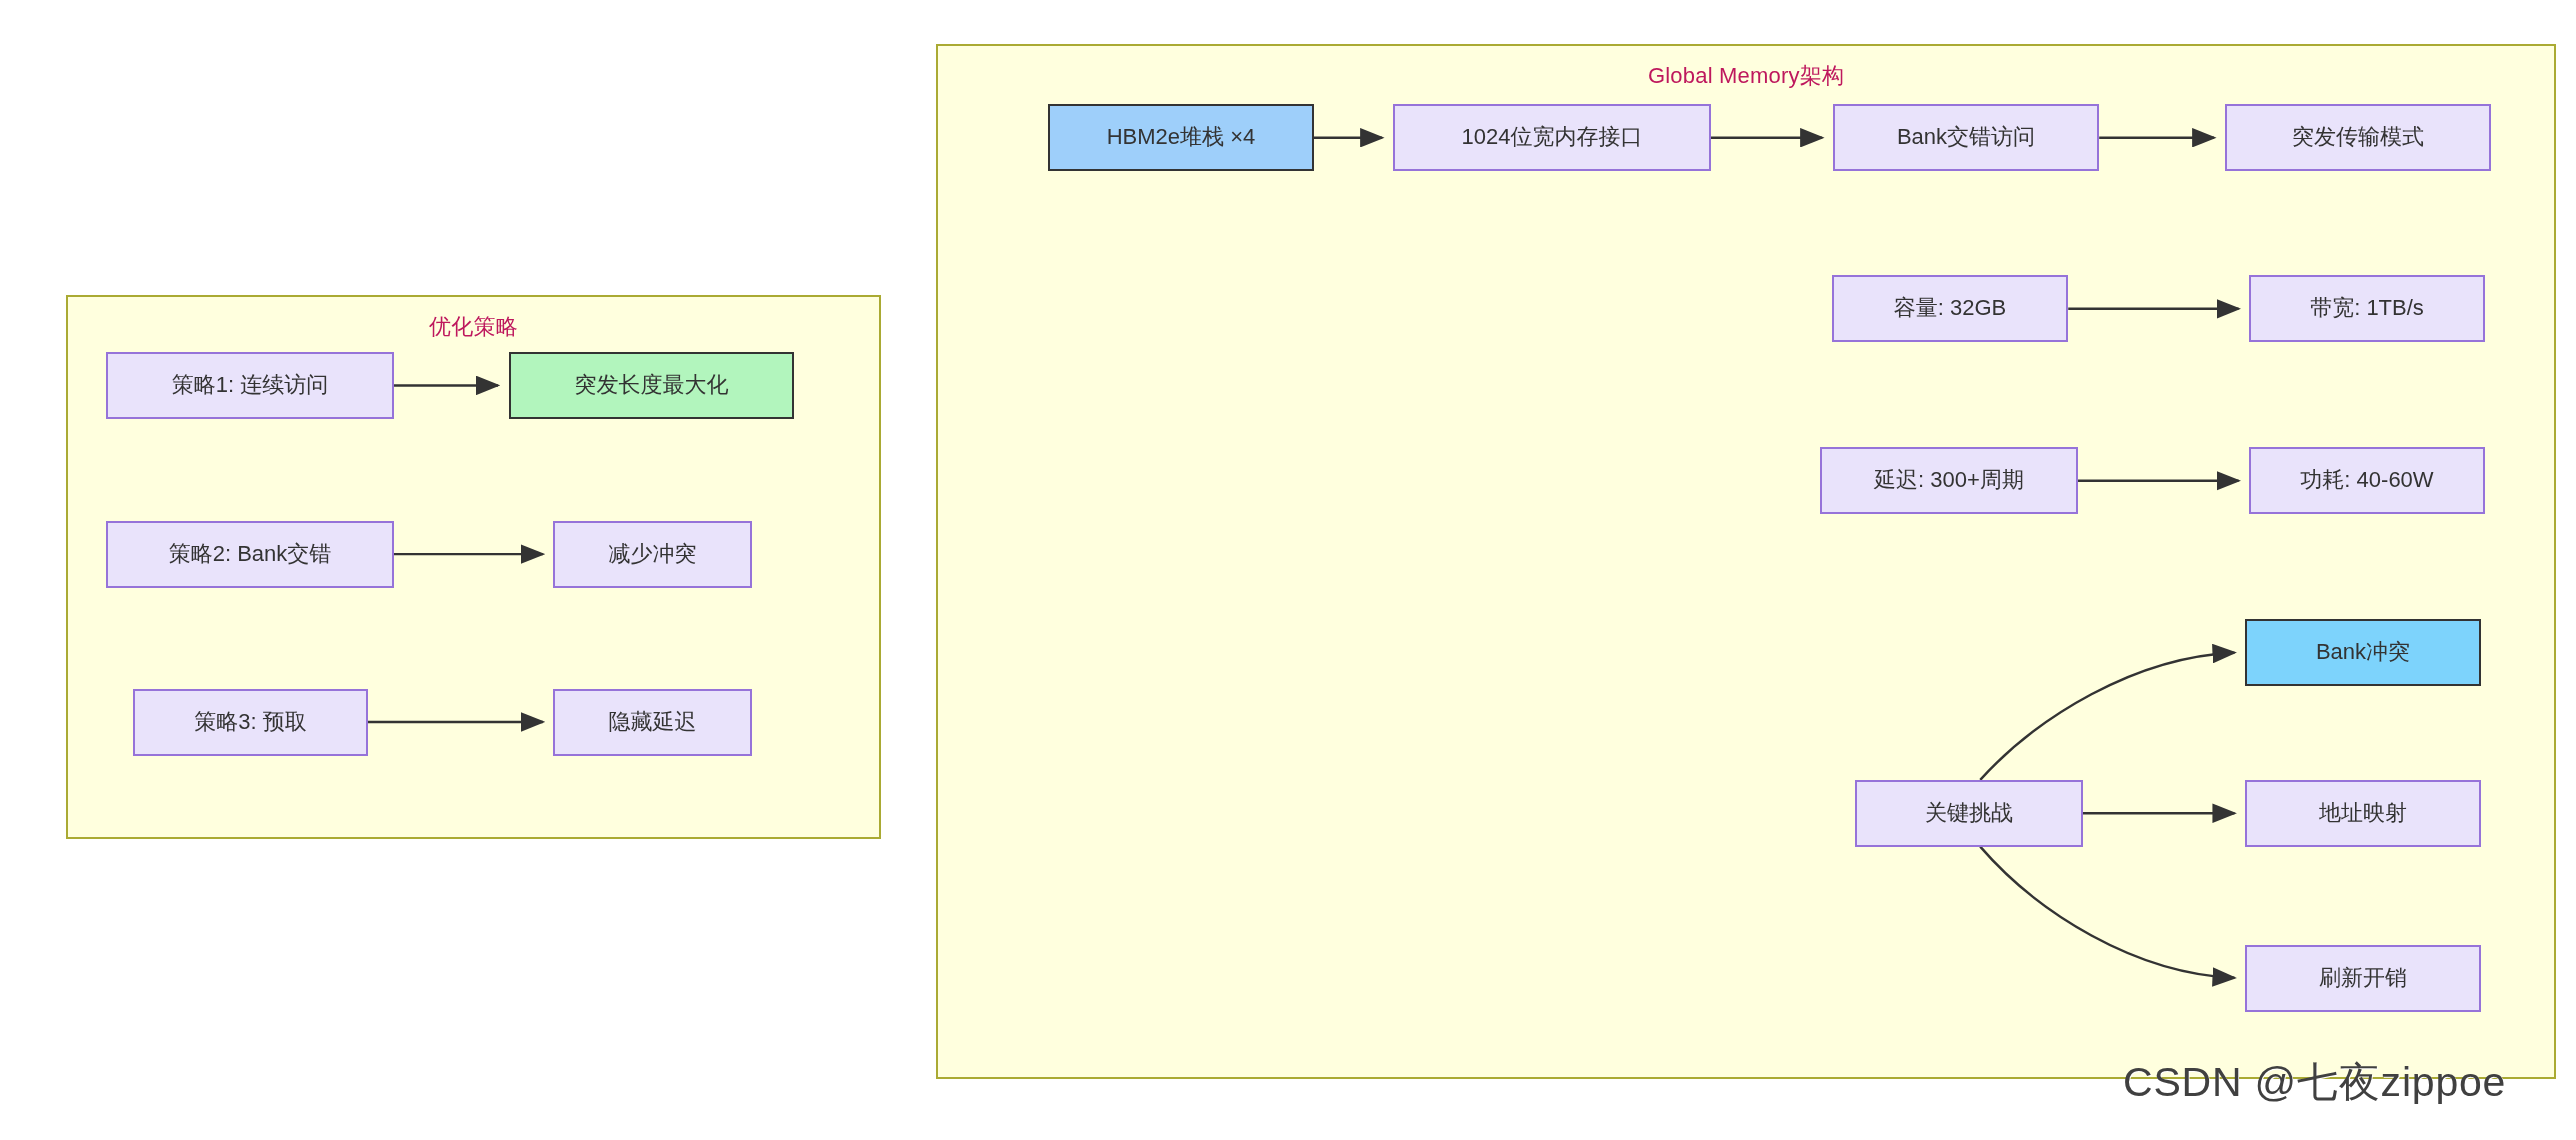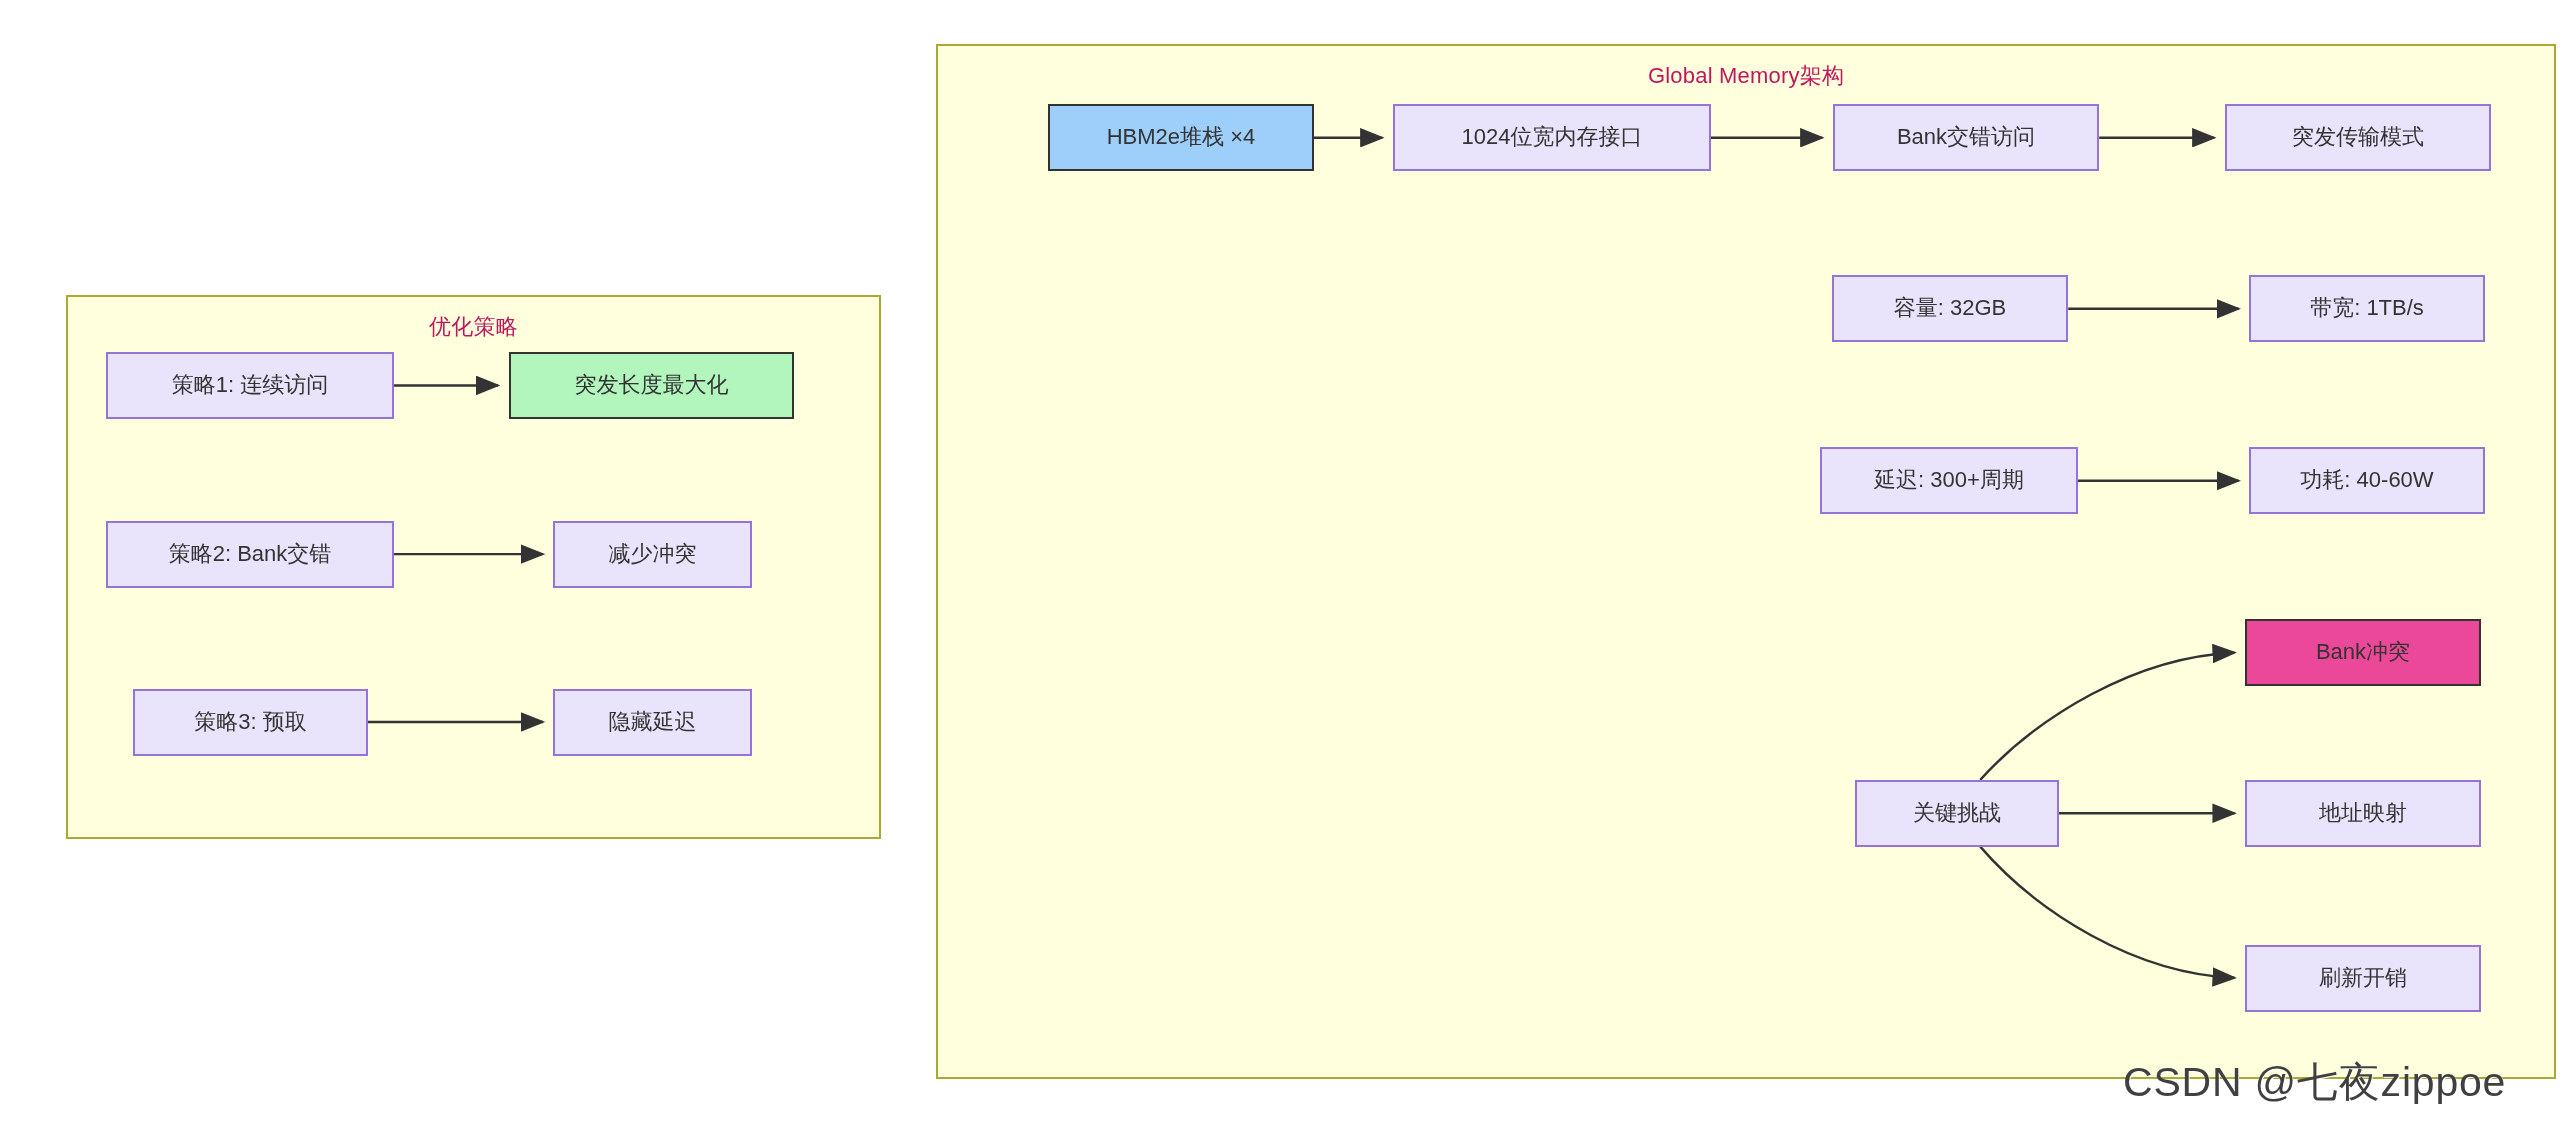--- a/index.html
+++ b/index.html
@@ -64,21 +64,21 @@
   }
   .node.blue {
     background: #9ecffa;
     border: 2.4px solid #333333;
   }
   .node.green {
     background: #b2f5bd;
     border: 2.4px solid #333333;
   }
   .node.red {
-    background: #ec4899;
+    background: #7dd3fc;
     border: 2.4px solid #333333;
   }
   .watermark {
     position: absolute;
     font-size: 41px;
     color: #404040;
     white-space: nowrap;
     z-index: 20;
     text-shadow: 0.8px 0.8px 0 #ffffff;
     letter-spacing: 0.8px;
@@ -156,21 +156,21 @@
       </div>
       <div class="node purple" style="left: 1820px; top: 447px; width: 258px; height: 67px;">
         <span>延迟: 300+周期</span>
       </div>
       <div class="node purple" style="left: 2249px; top: 447px; width: 236px; height: 67px;">
         <span>功耗: 40-60W</span>
       </div>
       <div class="node red" style="left: 2245px; top: 619px; width: 236px; height: 67px;">
         <span>Bank冲突</span>
       </div>
-      <div class="node purple" style="left: 1855px; top: 780px; width: 204px; height: 67px;">
+      <div class="node purple" style="left: 1855px; top: 780px; width: 228px; height: 67px;">
         <span>关键挑战</span>
       </div>
       <div class="node purple" style="left: 2245px; top: 780px; width: 236px; height: 67px;">
         <span>地址映射</span>
       </div>
       <div class="node purple" style="left: 2245px; top: 945px; width: 236px; height: 67px;">
         <span>刷新开销</span>
       </div>
     </div>
 

